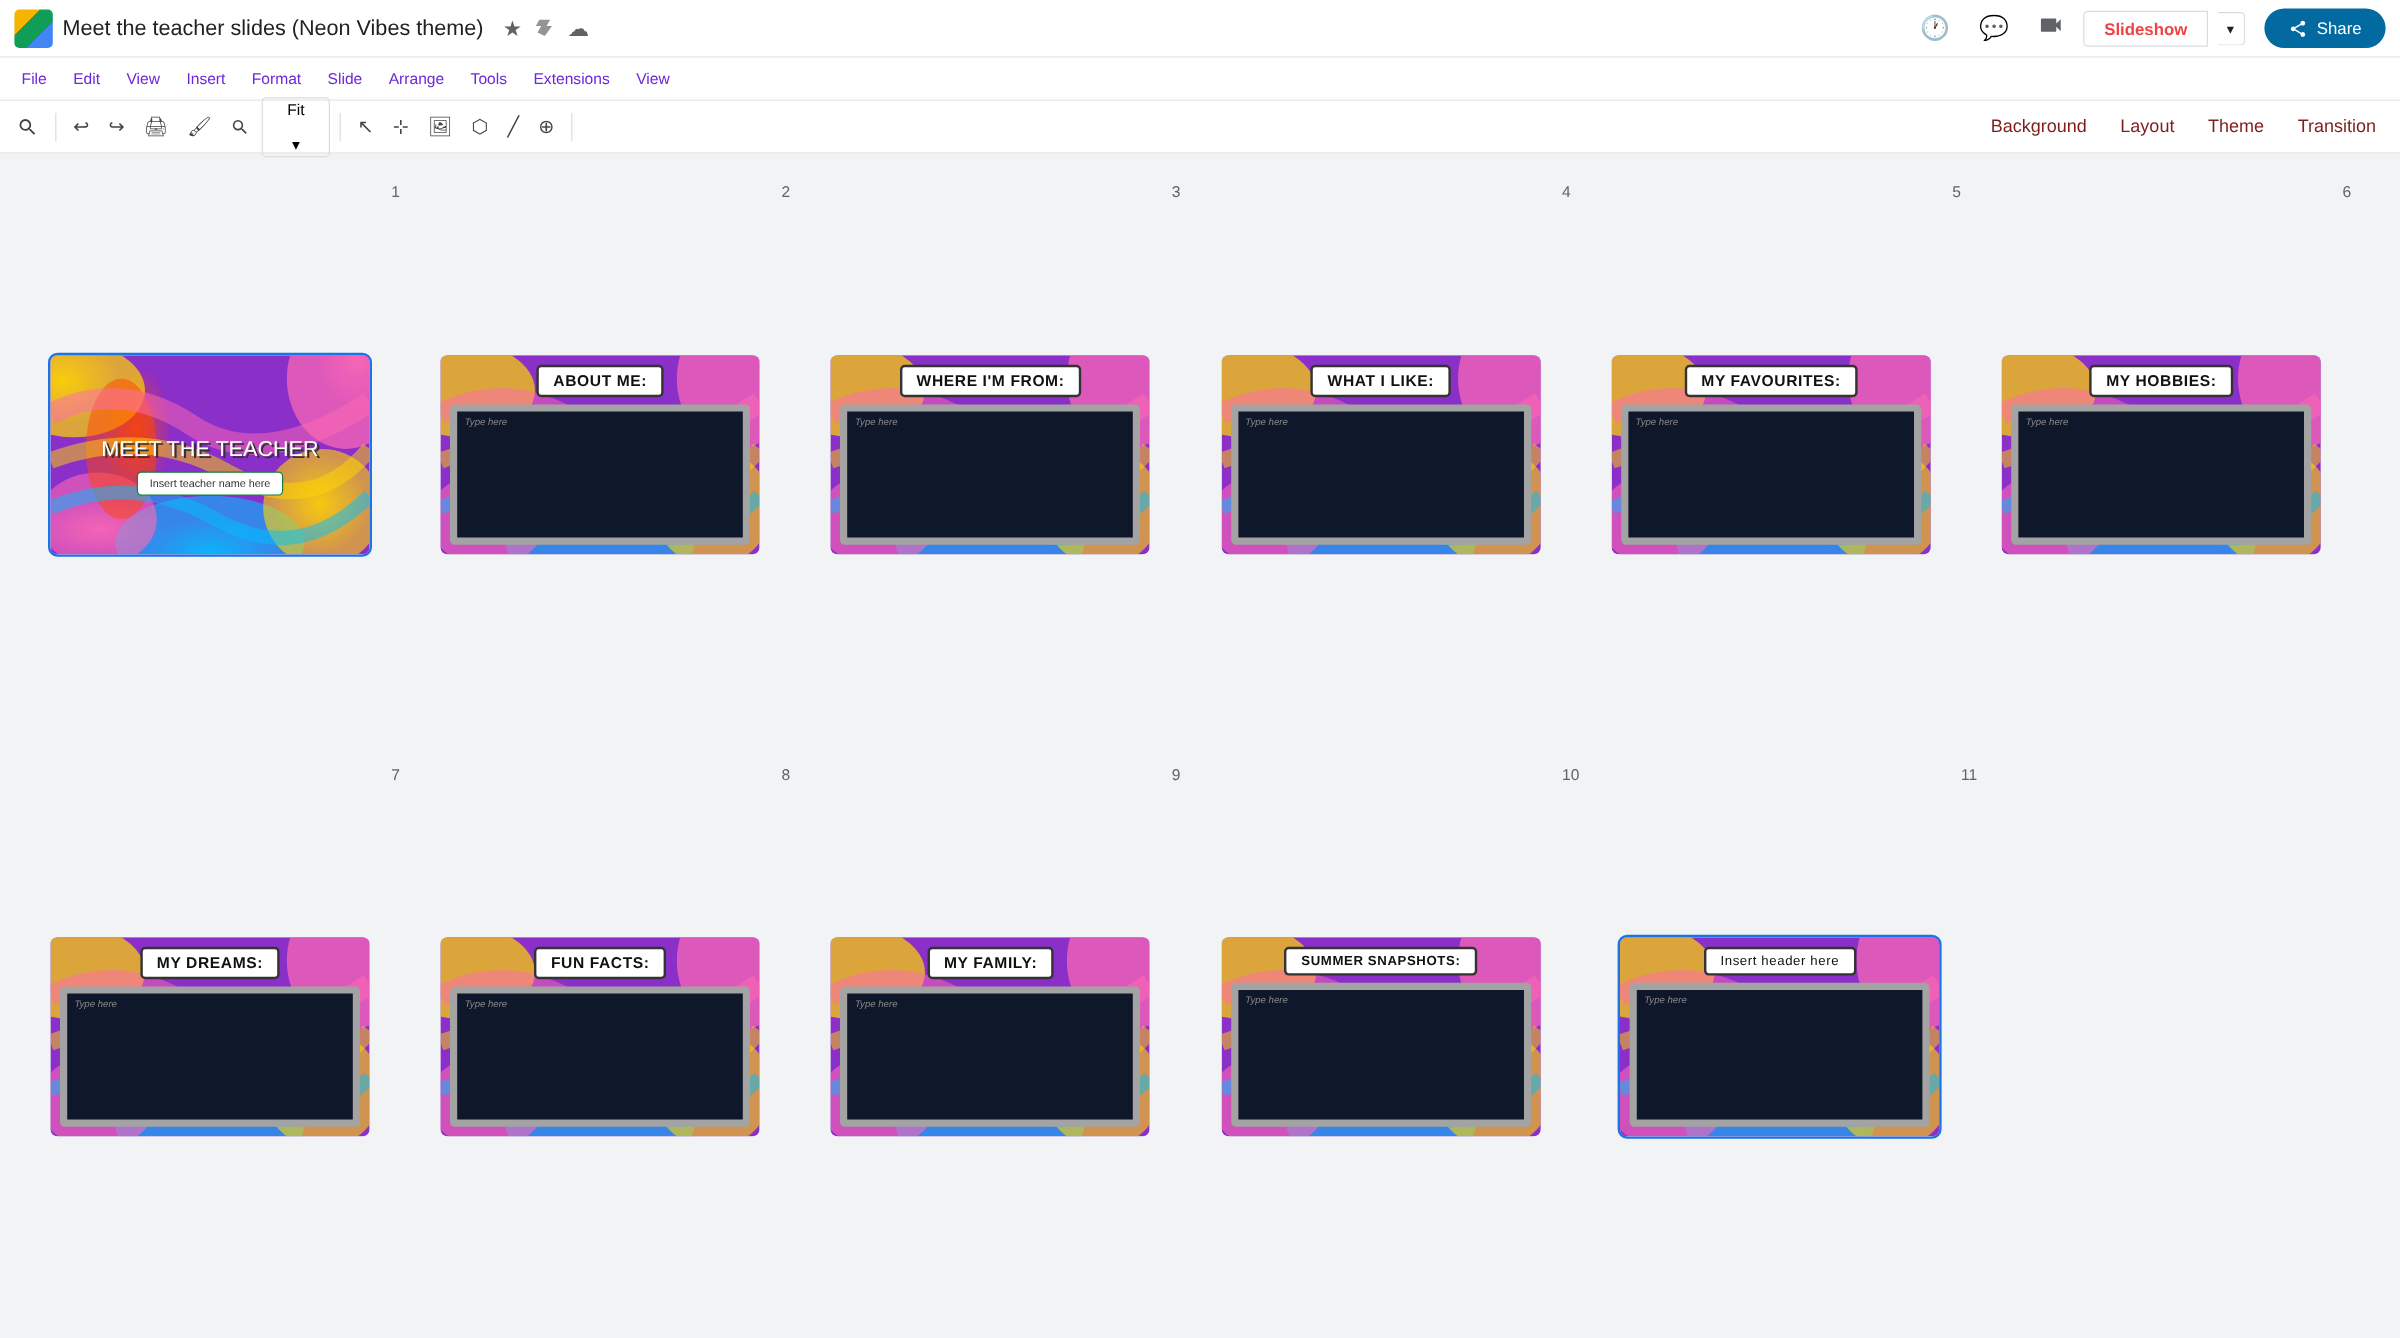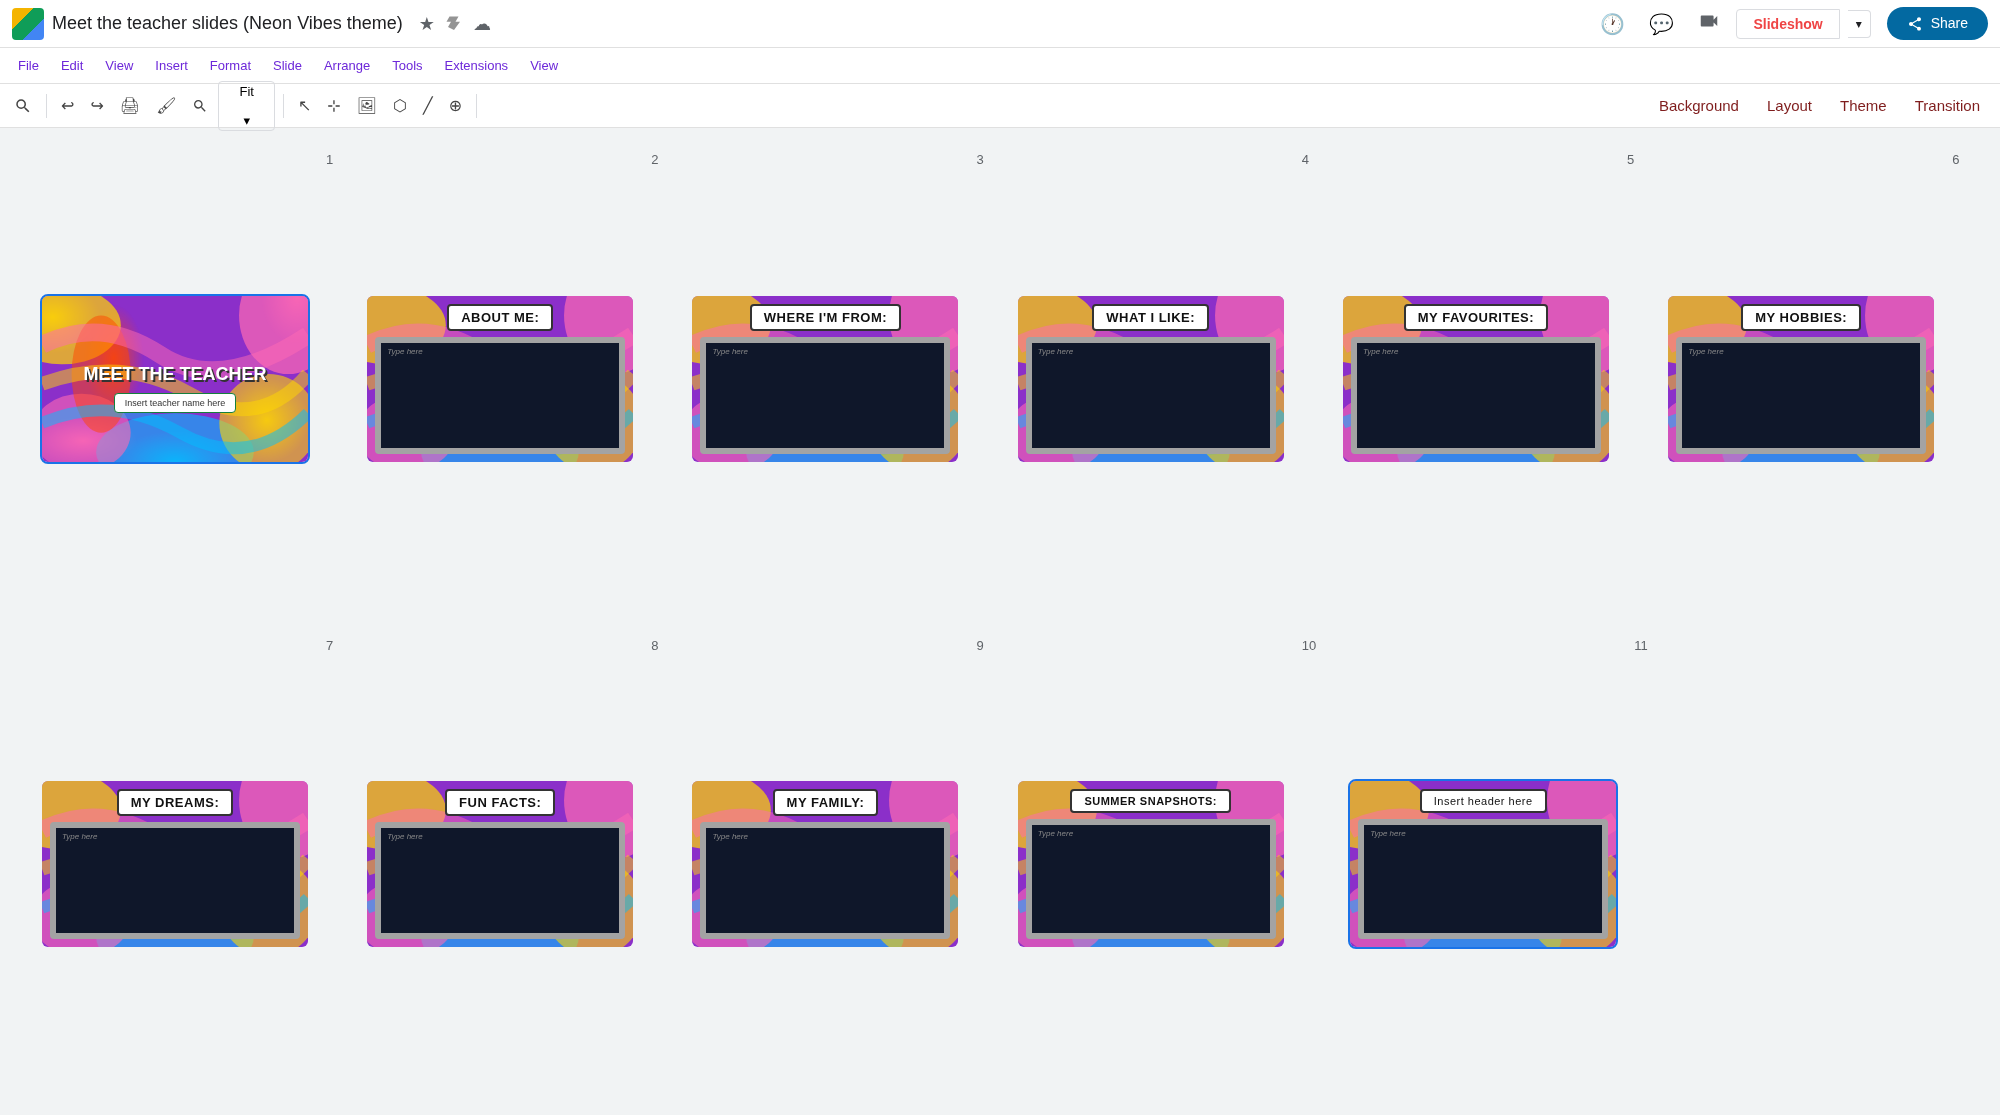--- a/index.html
+++ b/index.html
@@ -145,21 +145,21 @@
     .slide-content-box {
       background: #0f172a; border-radius: 4px;
       flex: 1; width: 100%;
       border: 6px solid #a3a3a3;
       padding: 4px 6px;
       font-size: 8px; color: #888; font-style: italic;
     }
 
     
     .slide1-title {
-      font-size: 18px; font-weight: 700; color: #fff;
+      font-size: 18px; font-weight: 400; color: #fff;
       font-family: 'Arial Black', Arial, sans-serif;
       text-shadow: 2px 2px 0 #333;
       text-transform: uppercase; text-align: right;
       margin-bottom: 8px; margin-top: 20px;
     }
     .slide1-name-box {
       background: #fff; border-radius: 4px;
       padding: 4px 10px; font-size: 9px; color: #333;
       border: 1px solid #15803d; text-align: center;
     }

